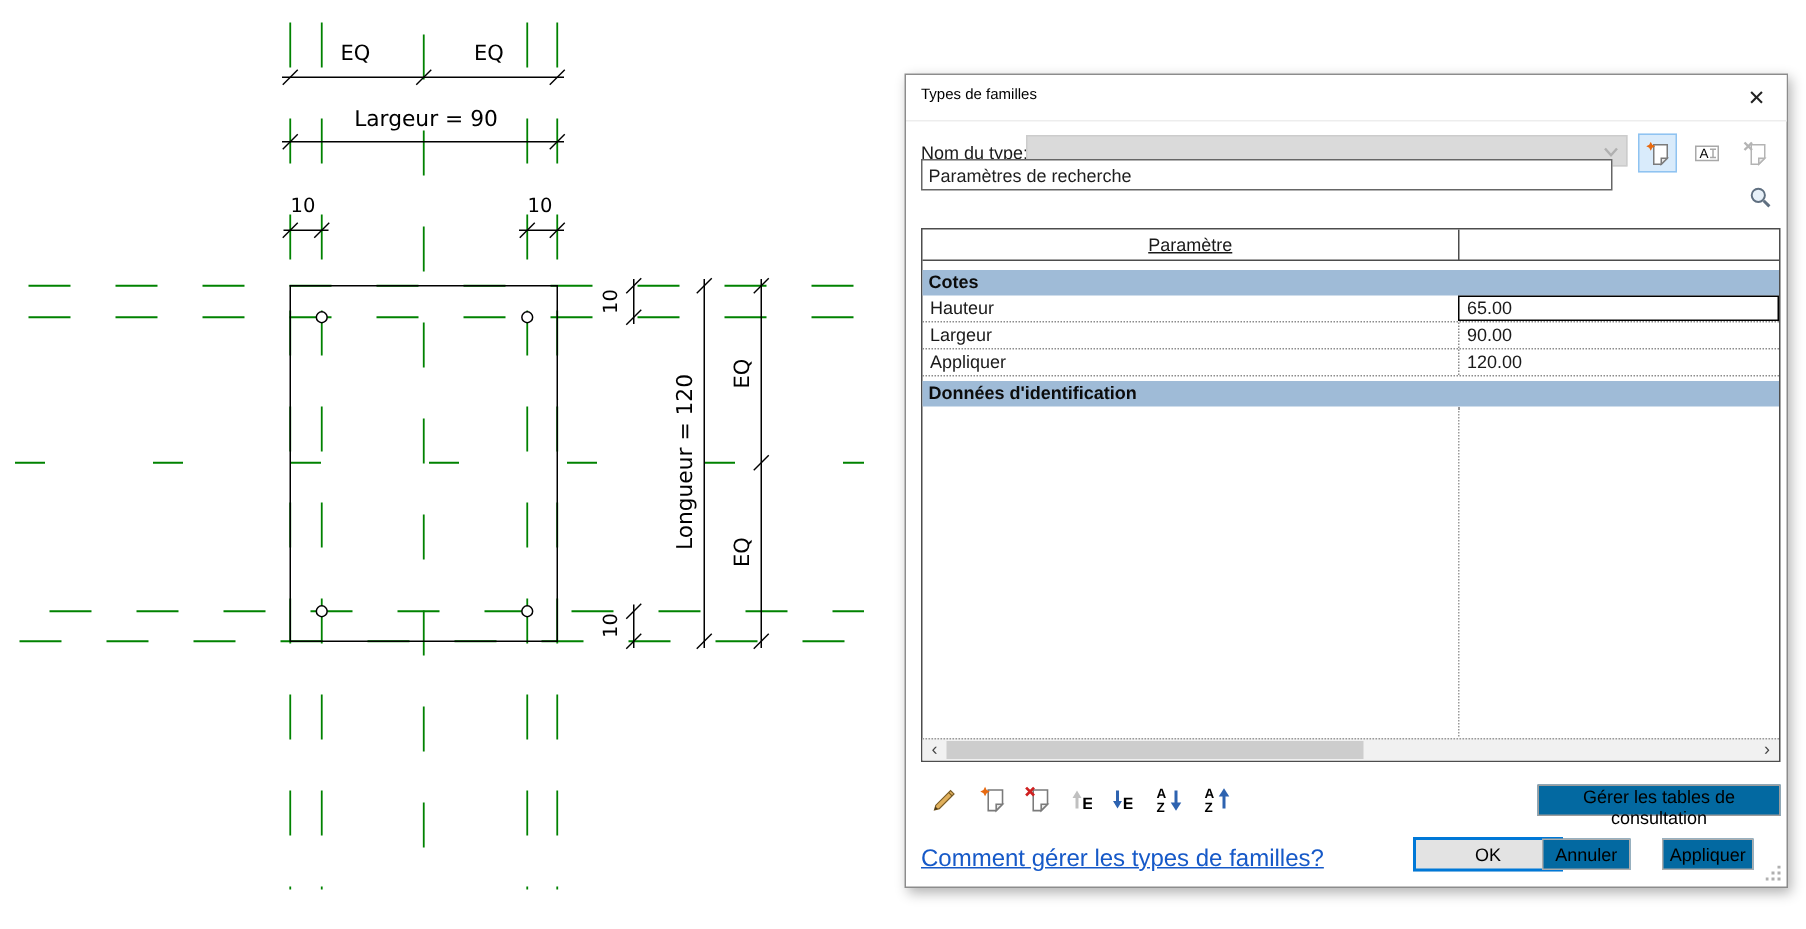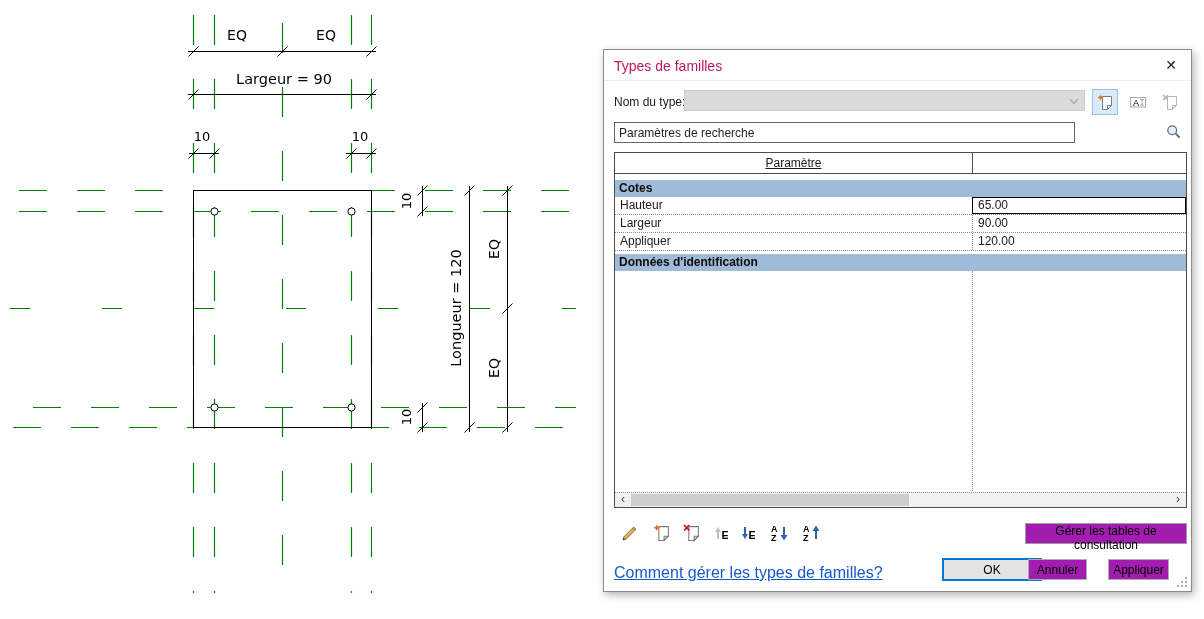--- a/index.html
+++ b/index.html
@@ -5,35 +5,35 @@
   html,body{margin:0;padding:0;background:#fff;}
   #stage{position:relative;width:1204px;height:619px;overflow:hidden;
          font-family:"Liberation Sans","DejaVu Sans",sans-serif;background:#ffffff;}
   svg text{font-family:"DejaVu Sans",sans-serif;fill:#000;}
 
   
   .dialog{position:absolute;left:603px;top:49px;width:589px;height:543px;
           background:#fff;border:1px solid #8c8c8c;
           box-shadow:2px 3px 8px rgba(0,0,0,.30);box-sizing:border-box;font-size:12px;color:#1a1a1a;}
   .titlebar{position:absolute;left:0;top:0;right:0;height:30px;background:#fff;border-bottom:1px solid #ededed;}
-  .title{position:absolute;left:10px;top:8px;font-size:14px;color:#be185d;}
+  .title{position:absolute;left:10px;top:8px;font-size:10px;color:#000000;}
   .close{position:absolute;right:8px;top:5px;width:24px;height:20px;text-align:center;
          font-size:14px;line-height:20px;color:#222;cursor:pointer;}
   .lbl-typename{position:absolute;left:10px;top:45px;}
   .combo{position:absolute;left:80px;top:40px;width:401px;height:21px;background:#dadada;
          border:1px solid #cccccc;box-sizing:border-box;}
   .combo svg{position:absolute;right:5px;top:7px;}
   .iconbtn{position:absolute;top:39px;width:26px;height:26px;border:1px solid transparent;
            display:flex;align-items:center;justify-content:center;background:transparent;padding:0;}
   .iconbtn.hl{background:#d9ebfb;border-color:#8fc3f1;}
   .btn-newtype{left:488px;}
   .btn-rename{left:521px;}
   .btn-deltype{left:553px;}
 
-  .search{position:absolute;left:10px;top:72px;width:461px;height:21px;border:1px solid #666;
+  .search{position:absolute;left:10px;top:56px;width:461px;height:21px;border:1px solid #666;
           box-sizing:border-box;font-size:12px;padding:0 20px 0 4px;color:#1c1c1c;outline:none;
           font-family:"Liberation Sans","DejaVu Sans",sans-serif;}
   .search::placeholder{color:#1f1f1f;opacity:1;}
   .search-ic{position:absolute;left:562px;top:74px;}
 
   .ftable{position:absolute;left:10px;top:102px;width:573px;height:356px;border:1px solid #4d4d4d;
           box-sizing:border-box;background:#fff;}
   .thead{position:absolute;left:0;top:0;width:100%;height:21px;border-bottom:1px solid #4d4d4d;box-sizing:border-box;}
   .th-param{position:absolute;left:0;top:0;width:357px;height:21px;text-align:center;line-height:21px;text-decoration:underline;}
   .th-val{position:absolute;left:357px;top:0;right:0;height:21px;border-left:1px solid #4d4d4d;box-sizing:border-box;}
@@ -49,21 +49,21 @@
   .vdiv{position:absolute;left:357px;top:118px;width:0;height:222px;border-left:1px dotted #9a9a9a;}
   .scroll{position:absolute;left:0;bottom:0;width:100%;height:15px;background:#f1f1f1;
           border-top:1px dotted #999;box-sizing:border-box;}
   .sarrow{position:absolute;top:0;width:16px;height:14px;text-align:center;line-height:13px;
           font-size:12px;color:#444;cursor:pointer;}
   .sarrow.left{left:0;} .sarrow.right{right:0;}
   .thumb{position:absolute;left:16px;top:1px;width:278px;height:12px;background:#cdcdcd;cursor:pointer;}
 
   .tool{position:absolute;top:471px;width:24px;height:24px;display:flex;align-items:center;
         justify-content:center;background:transparent;border:none;padding:0;cursor:pointer;}
-  .btn{position:absolute;background:#a21caf;border:1px solid #9c9c9c;box-sizing:border-box;
+  .btn{position:absolute;background:#0369a1;border:1px solid #9c9c9c;box-sizing:border-box;
        font-size:12px;text-align:center;color:#000;cursor:pointer;
        font-family:"Liberation Sans","DejaVu Sans",sans-serif;padding:0;}
   .btn-lookup{left:421px;top:473px;width:162px;height:21px;}
   .btn-ok{left:338px;top:508px;width:100px;height:23px;border:2px solid #0078d7;background:#e3e3e3;}
   .btn-cancel{left:424px;top:509px;width:59px;height:21px;border-color:#adadad;}
   .btn-apply{left:504px;top:509px;width:61px;height:21px;border-color:#adadad;}
   .help{position:absolute;left:10px;top:514px;color:#1659c8;text-decoration:underline;font-size:16px;cursor:pointer;}
   .grip{position:absolute;right:3px;bottom:3px;}
 </style>
 </head>

